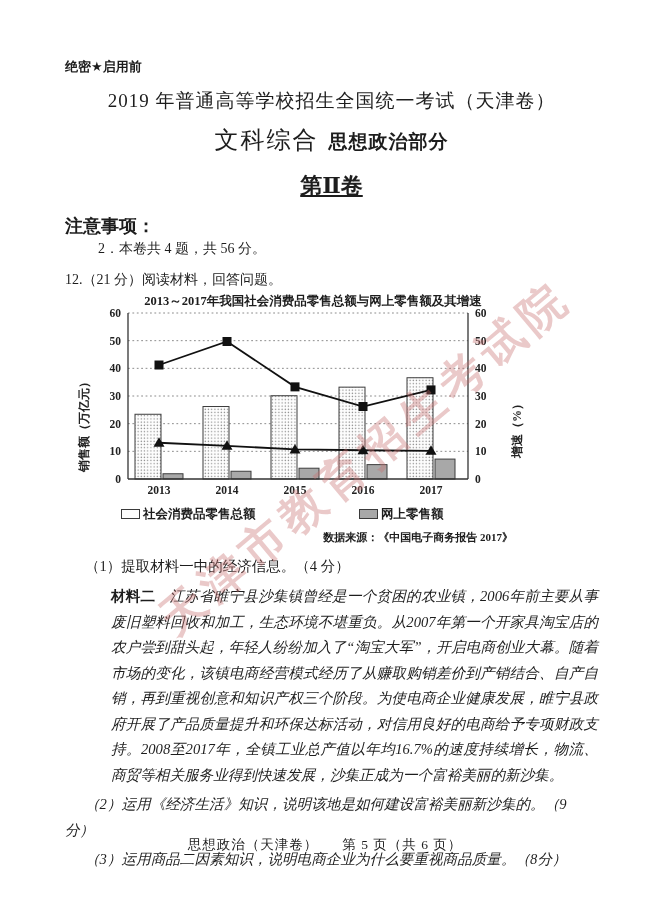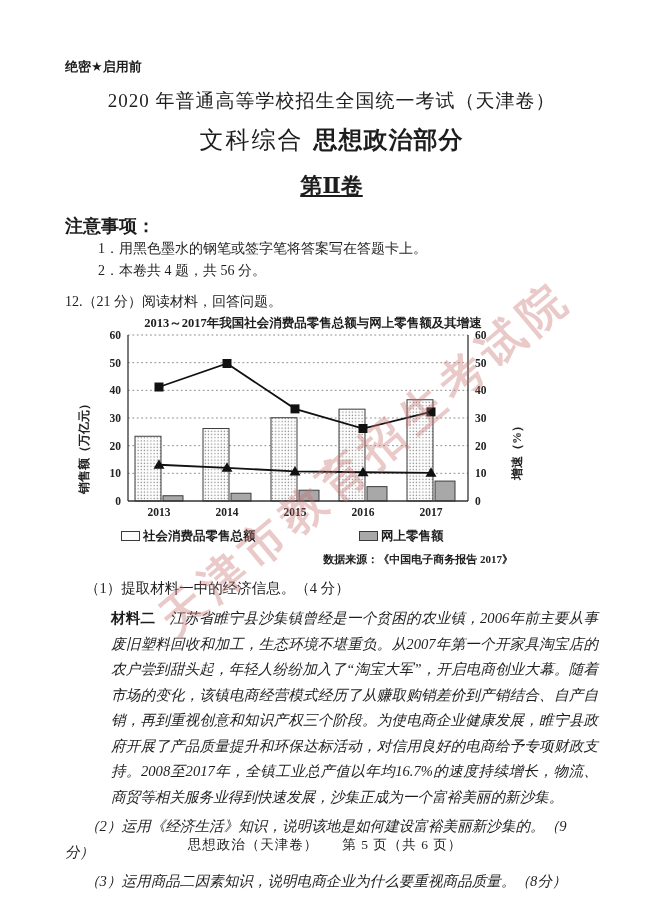--- a/index.html
+++ b/index.html
@@ -10,21 +10,21 @@
     color:#1d1d1d;
   }
   .page { position:relative; width:650px; height:752px; padding:58px 52px 0 65px; }
 
   .secret { font-family:"Liberation Sans","DejaVu Sans",sans-serif; font-weight:bold; font-size:13px; }
 
   .exam-title { text-align:center; font-size:19px; font-weight:normal; margin-top:12px; letter-spacing:1px; }
 
   .subject-title { text-align:center; margin-top:9px; line-height:34px; }
   .subject-title .prefix { font-size:24px; font-weight:500; letter-spacing:2px;text-align:center; }
-  .subject-title .main { font-size:24px; font-weight:bold; font-family:"Liberation Sans","DejaVu Sans",sans-serif; margin-left:10px; letter-spacing:1px; }
+  .subject-title .main { font-size:19px; font-weight:bold; font-family:"Liberation Sans","DejaVu Sans",sans-serif; margin-left:10px; letter-spacing:1px; }
 
   .volume { text-align:center; font-size:22px; font-weight:bold; margin-top:11px;text-decoration:underline; }
 
   .notes-heading { font-family:"Liberation Sans","DejaVu Sans",sans-serif; font-weight:bold; font-size:18px; margin-top:13px; }
   .note-line { font-size:14px; margin-left:33px; line-height:22px; }
 
   .q-intro { font-size:14px; margin-top:9px; line-height:21px; }
   .m1-label { font-family:"Liberation Sans","DejaVu Sans",sans-serif; font-weight:bold; font-size:14px; margin-top:6px; margin-left:9px; }
 
   .chart-block { width:470px; margin:3px 0 0 8px; }
@@ -65,30 +65,29 @@
     font-family:"Liberation Serif","DejaVu Serif",serif;
   }
 </style>
 </head>
 <body>
 
 <div class="page">
 
   <div class="secret">绝密★启用前</div>
 
-  <div class="exam-title">2020 年普通高等学校招生全国统一考试（天津卷）</div>
+  <div class="exam-title">2019 年普通高等学校招生全国统一考试（天津卷）</div>
 
   <div class="subject-title">
     <span class="prefix">文科综合</span><span class="main">思想政治部分</span>
   </div>
 
   <div class="volume">第Ⅱ卷</div>
 
   <div class="notes-heading">注意事项：</div>
-  <div class="note-line">1．用黑色墨水的钢笔或签字笔将答案写在答题卡上。</div>
   <div class="note-line">2．本卷共 4 题，共 56 分。</div>
 
   <div class="q-intro">12.（21 分）阅读材料，回答问题。</div>
 
 
   <div class="chart-block">
     <div class="chart-title">2013～2017年我国社会消费品零售总额与网上零售额及其增速</div>
     <svg id="chart-svg" width="470" height="194">
         <defs>
           <pattern id="dots" width="3.2" height="3.2" patternUnits="userSpaceOnUse">

